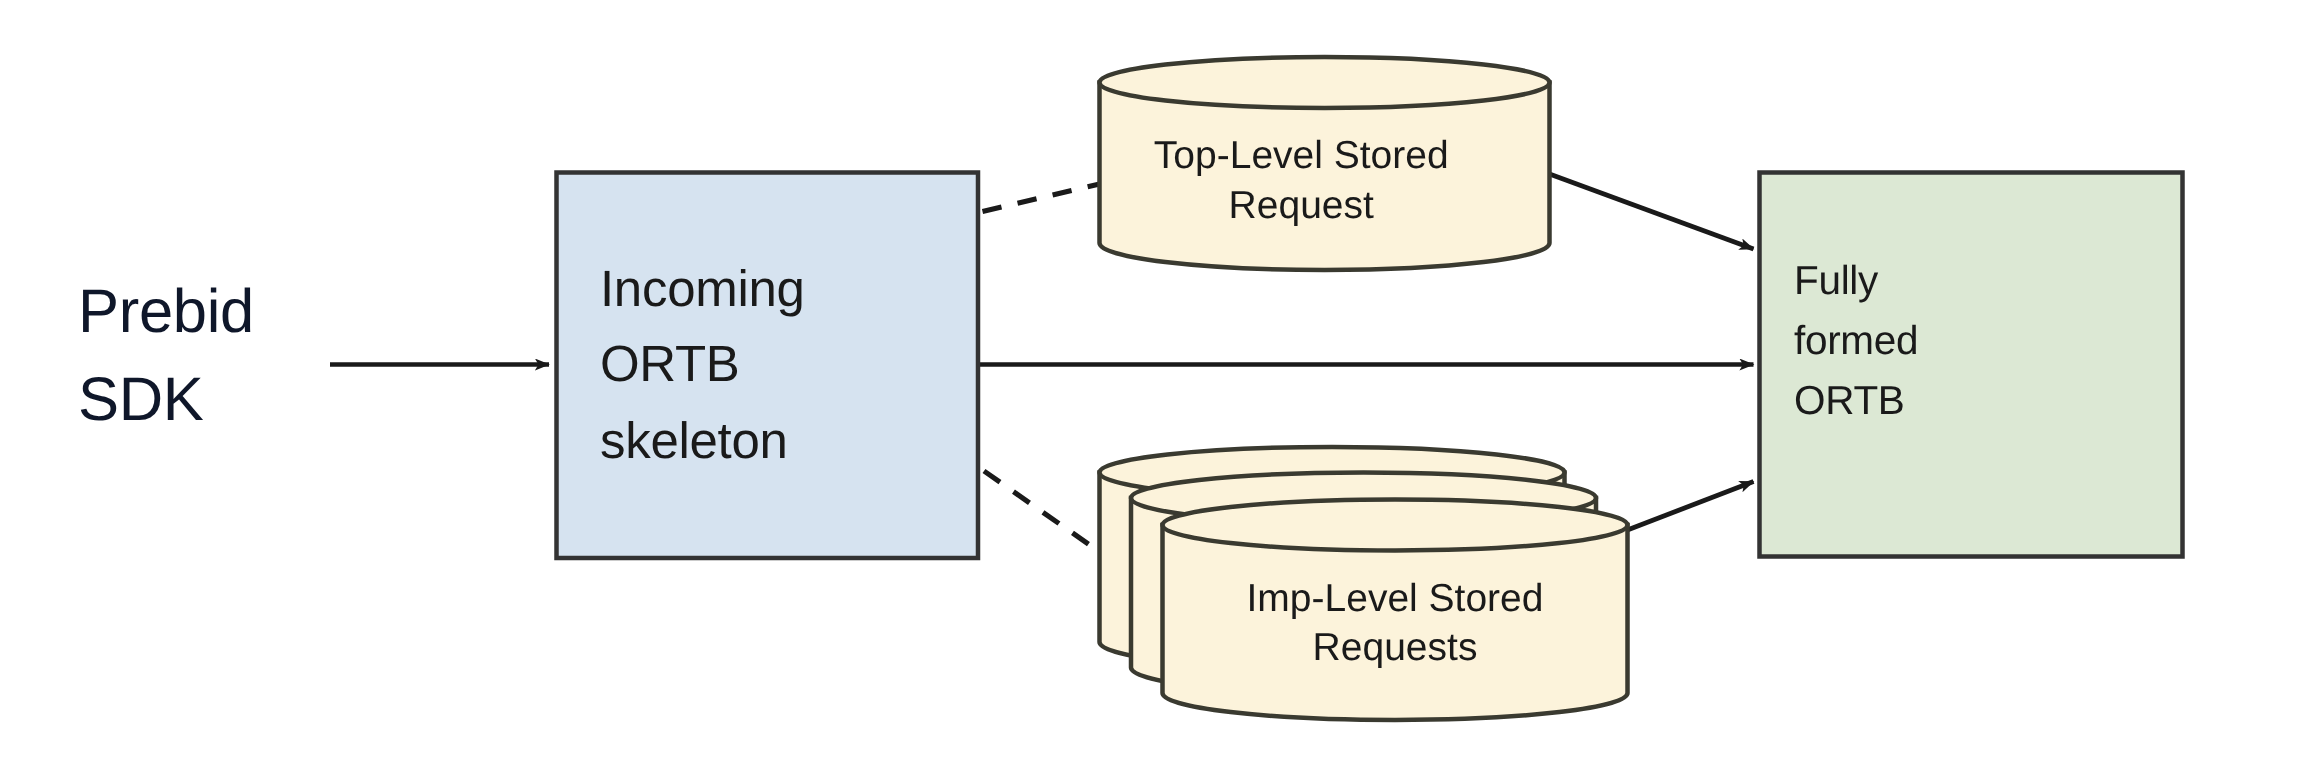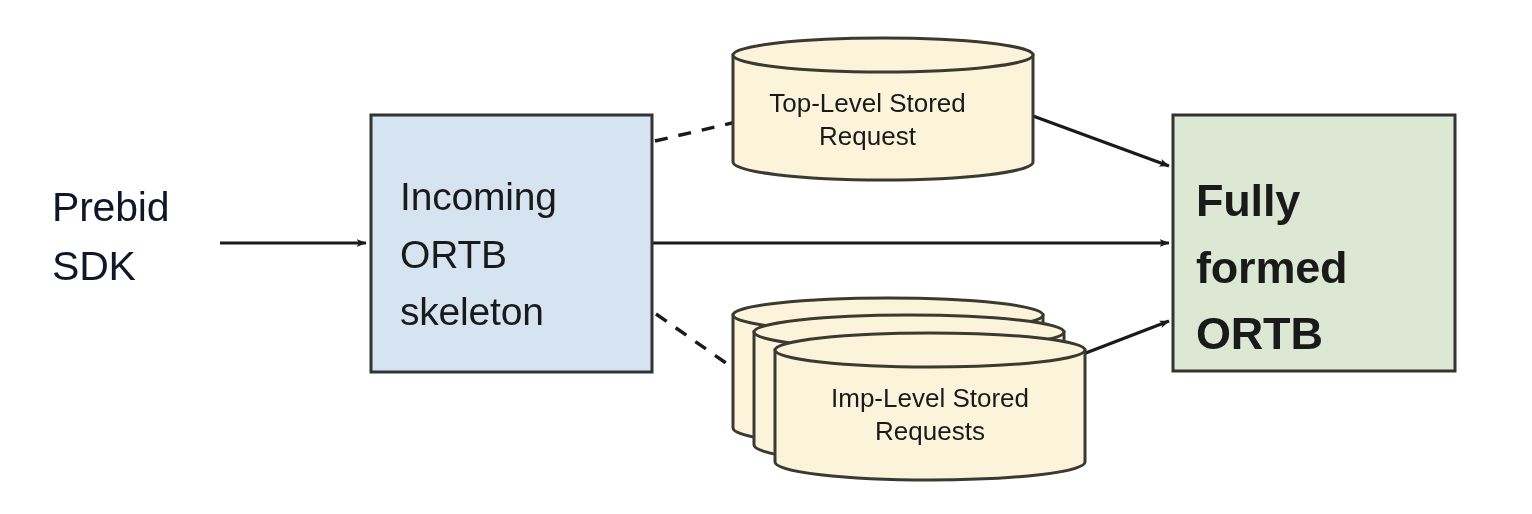--- a/index.html
+++ b/index.html
@@ -36,34 +36,33 @@
     top: 178px;
     font-size: 41px;
     line-height: 1.45;
     color: #0f172a;
     letter-spacing: -0.2px;
   }
   
   #incoming-label {
     left: 400px;
     top: 168px;
-    font-size: 39px;
+    font-size: 34px;
     line-height: 1.48;
     color: #1a1a1a;
     letter-spacing: -0.2px;
   }
   
   #output-label {
     left: 1196px;
     top: 168px;
-    font-size: 45px;
+    font-size: 27px;
     line-height: 1.48;
     color: #1a1a1a;
     letter-spacing: -0.2px;
-    font-weight: bold;
   }
   
   .store-label {
     text-align: center;
     font-size: 26px;
     line-height: 1.28;
     color: #1a1a1a;
   }
   #top-store-label {
     left: 733px;

